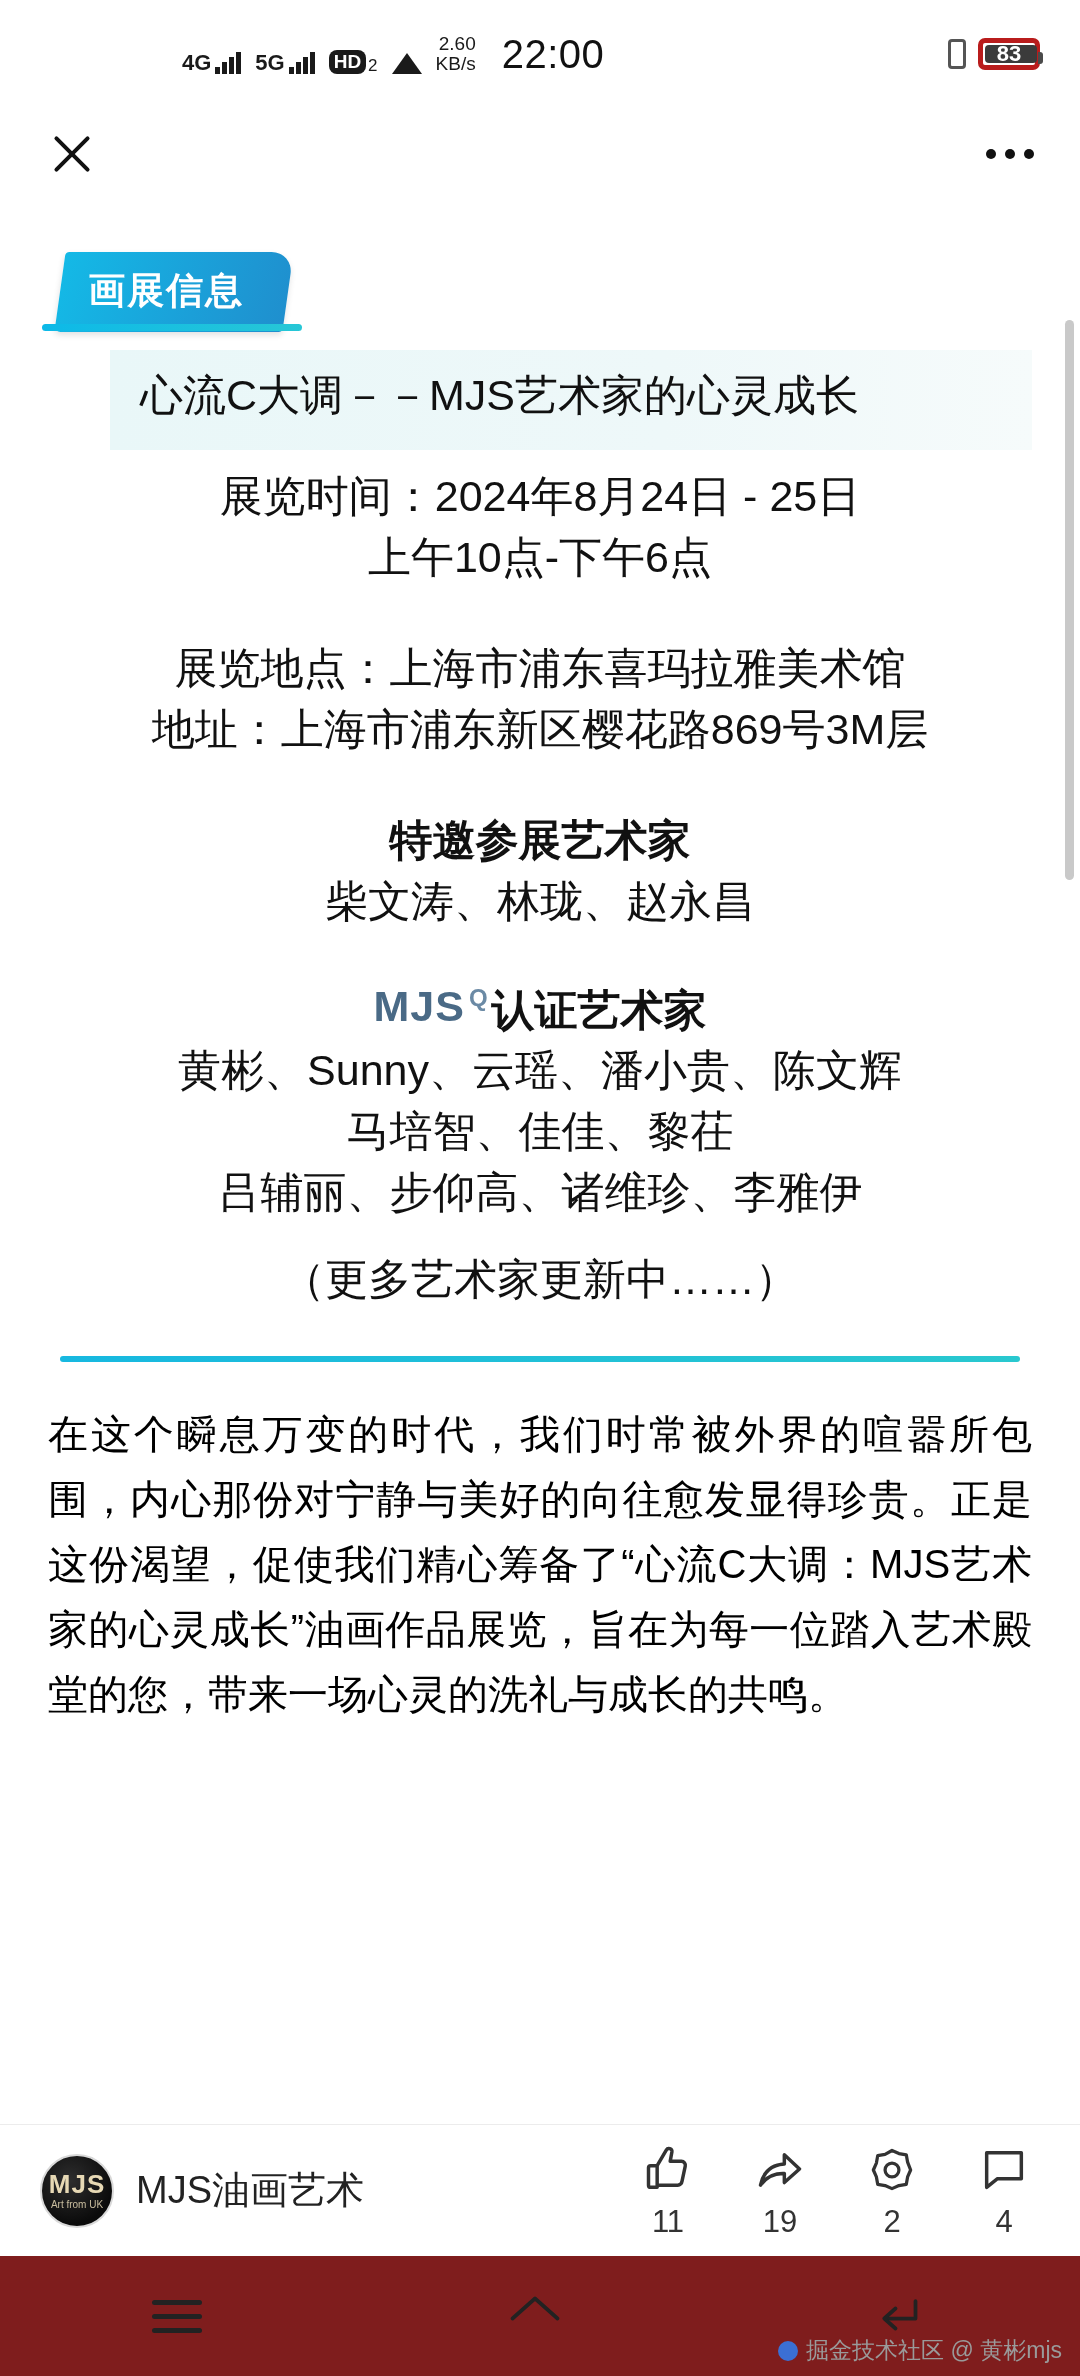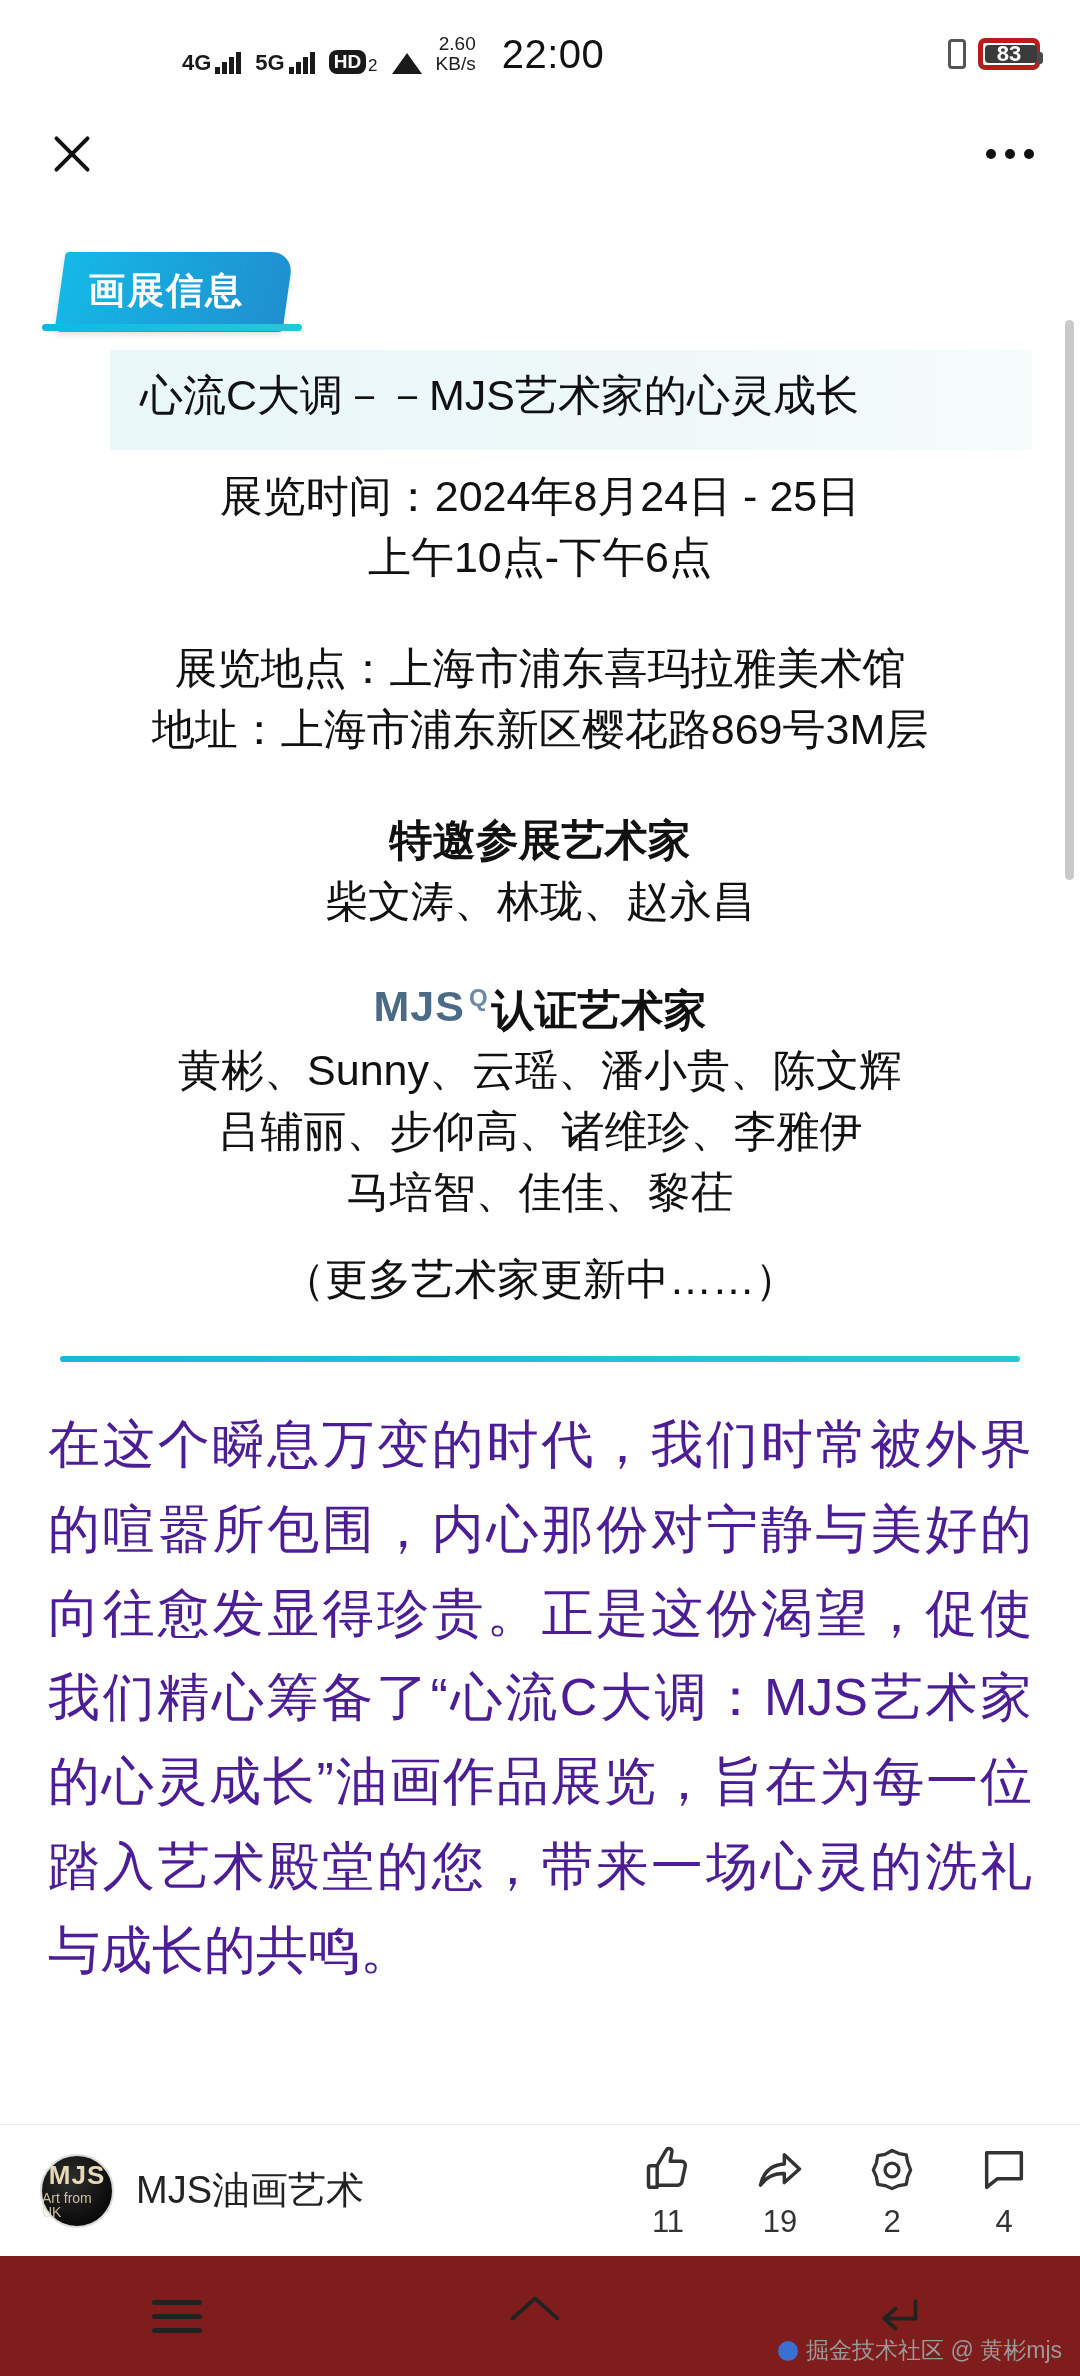--- a/index.html
+++ b/index.html
@@ -253,23 +253,23 @@
 
   .divider {
     margin: 46px 60px 0 60px;
     height: 6px;
     background: linear-gradient(90deg, #17b8e0, #29c8cf);
     border-radius: 3px;
   }
 
   .paragraph {
     margin: 40px 48px 0 48px;
-    font-size: 52px;
+    font-size: 40px;
     line-height: 1.62;
-    color: #4c1d95;
+    color: #000000;
     text-align: justify;
   }
 
   
   .scrollbar {
     position: absolute;
     right: 6px;
     top: 120px;
     width: 9px;
     height: 560px;
@@ -301,21 +301,21 @@
     background: radial-gradient(circle at 40% 35%, #2e2e2e, #0b0b0b 70%);
     border: 2px solid #d9d9d9;
     color: #e7d9b5;
     display: flex;
     flex-direction: column;
     align-items: center;
     justify-content: center;
     line-height: 1;
   }
   .avatar .m1 { font-size: 26px; font-weight: bold; letter-spacing: 1px; }
-  .avatar .m2 { font-size: 14px; margin-top: 3px; opacity: .85; }
+  .avatar .m2 { font-size: 10px; margin-top: 3px; opacity: .85; }
   .author-name {
     font-size: 38px;
     color: #222;
   }
   .actions {
     flex: 1;
     display: flex;
     align-items: center;
     justify-content: flex-end;
     gap: 60px;
@@ -444,22 +444,22 @@
       <div class="gap-md"></div>
       <p class="strong">特邀参展艺术家</p>
       <p>柴文涛、林珑、赵永昌</p>
       <div class="gap-md"></div>
       <div class="mjs-line">
         <span class="mjs-word">MJS</span>
         <span class="mjs-sup">Q</span>
         <span class="mjs-rest">认证艺术家</span>
       </div>
       <p>黄彬、Sunny、云瑶、潘小贵、陈文辉</p>
+      <p>马培智、佳佳、黎茌</p>
       <p>吕辅丽、步仰高、诸维珍、李雅伊</p>
-      <p>马培智、佳佳、黎茌</p>
       <div class="gap-sm"></div>
       <p>（更多艺术家更新中……）</p>
     </div>
 
     <div class="divider"></div>
 
     <div class="paragraph">在这个瞬息万变的时代，我们时常被外界的喧嚣所包围，内心那份对宁静与美好的向往愈发显得珍贵。正是这份渴望，促使我们精心筹备了“心流C大调：MJS艺术家的心灵成长”油画作品展览，旨在为每一位踏入艺术殿堂的您，带来一场心灵的洗礼与成长的共鸣。</div>
 
     <div class="actionbar">
       <div class="author">

